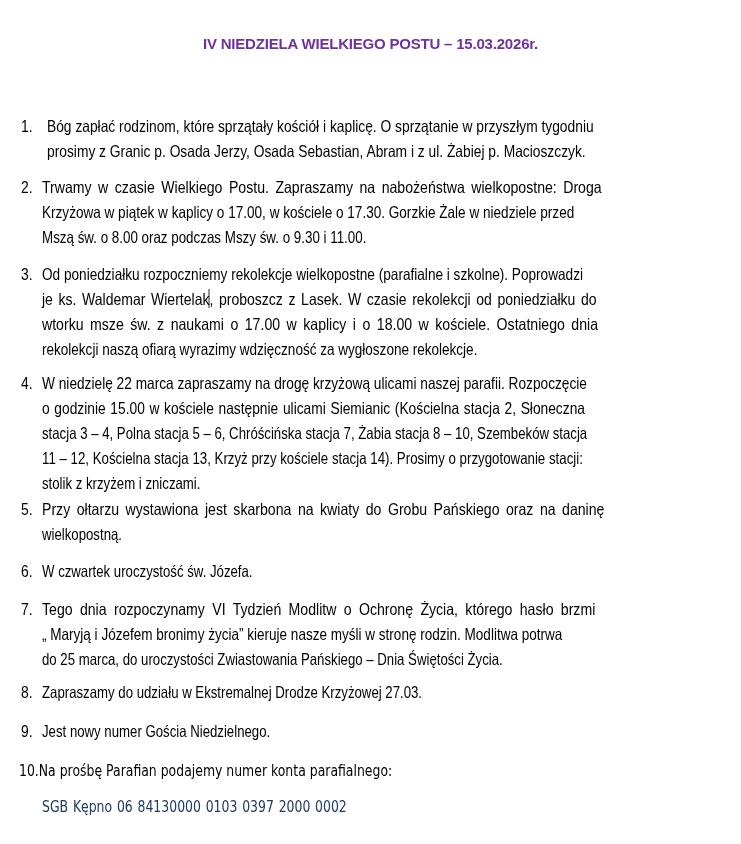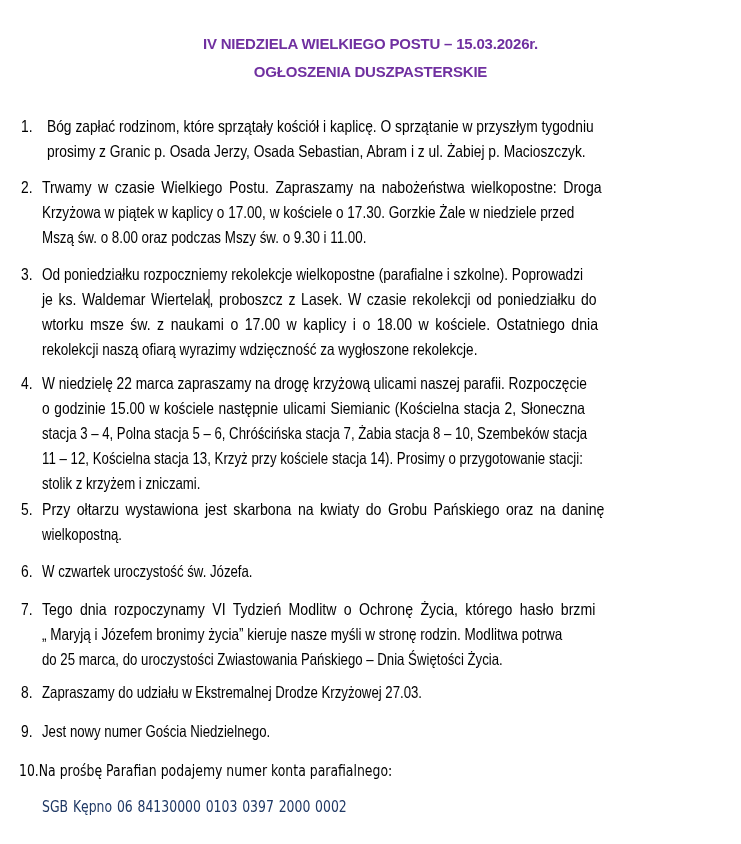--- a/index.html
+++ b/index.html
@@ -80,21 +80,20 @@
       transform-origin: left top;
       transform: scaleX(0.83);
     }
   </style>
 </head>
 <body>
 
 <div class="page">
 
   <div class="title l1" style="color:#7030A0">IV NIEDZIELA WIELKIEGO POSTU – 15.03.2026r.</div>
-  <div class="title l2" style="color:#7030A0">OGŁOSZENIA DUSZPASTERSKIE</div>
 
   <div>
     <span class="num" style="left:21px;top:114px">1.</span>
     <span class="line" style="left:47px;top:114px;transform:scaleX(0.836)">Bóg zapłać rodzinom, które sprzątały kościół i kaplicę. O sprzątanie w przyszłym tygodniu</span>
     <span class="line" style="left:47px;top:139px;transform:scaleX(0.836)">prosimy z Granic p. Osada Jerzy, Osada Sebastian, Abram i z ul. Żabiej p. Macioszczyk.</span>
   </div>
 
   <div>
     <span class="num" style="left:21px;top:175px">2.</span>
     <span class="line" style="left:42px;top:175px;transform:scaleX(0.855);word-spacing:3px">Trwamy w czasie Wielkiego Postu. Zapraszamy na nabożeństwa wielkopostne: Droga</span>

